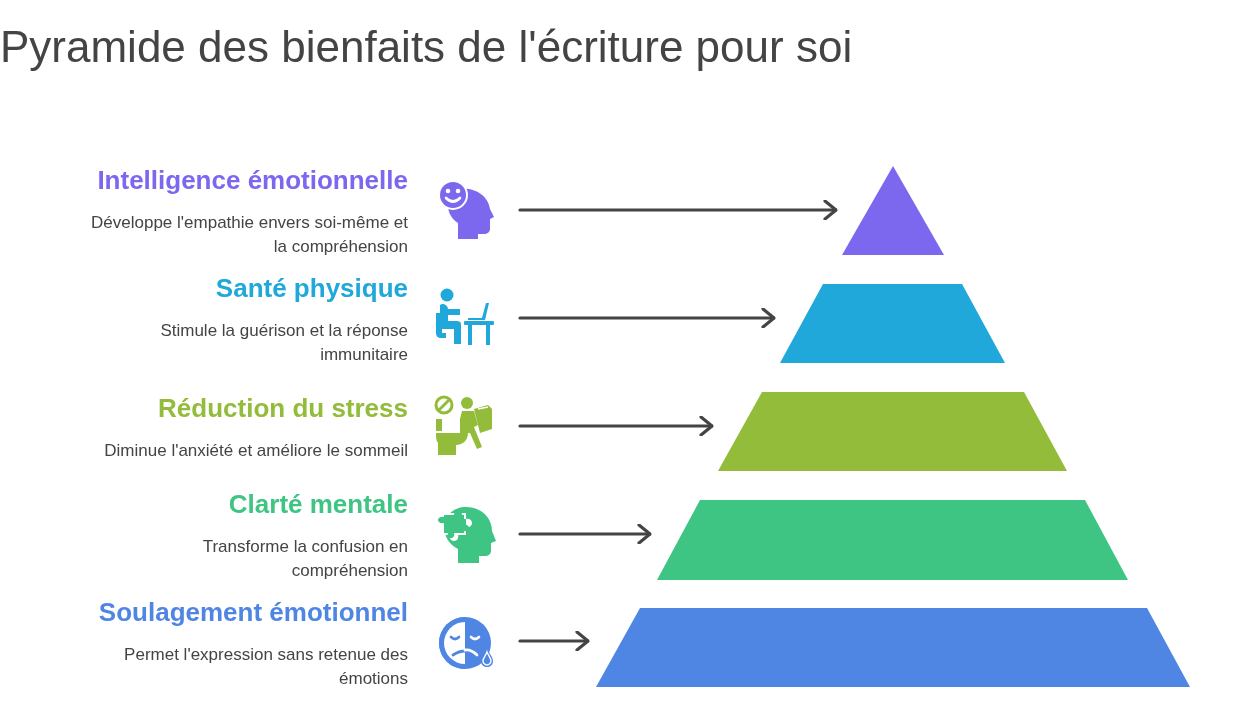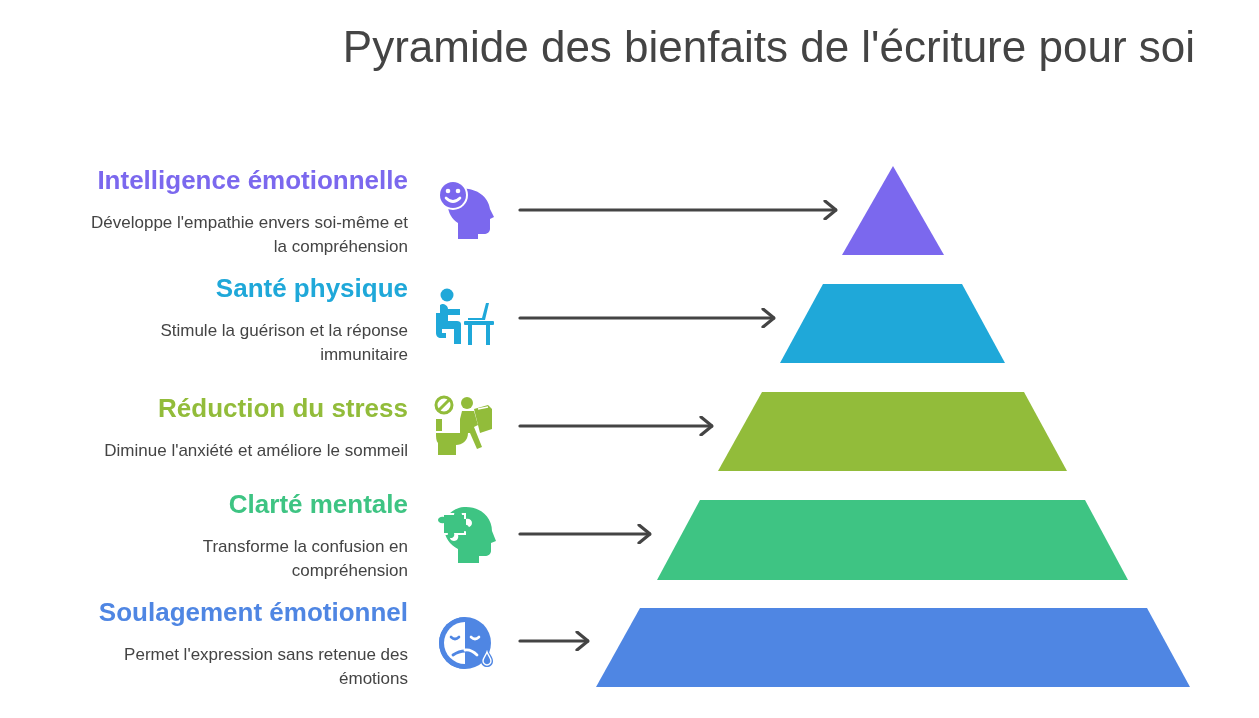--- a/index.html
+++ b/index.html
@@ -1,17 +1,17 @@
 <!DOCTYPE html>
 <html><head>
 <meta charset="utf-8">
 <style>
   html, body { margin: 0; padding: 0; background: #ffffff; }
   body { width: 1259px; height: 718px; position: relative; overflow: hidden; font-family: "Liberation Sans", sans-serif; }
-  .title { position: absolute; left: 0; top: 22px; width: 1195px; text-align: right; font-size: 44px; color: #444444; font-family: "Liberation Sans", sans-serif; letter-spacing: 0px; }
+  .title { position: absolute; left: 0; top: 22px; width: 1195px; text-align: left; font-size: 44px; color: #444444; font-family: "Liberation Sans", sans-serif; letter-spacing: 0px; }
   .level-text { position: absolute; right: 851px; text-align: right; width: 420px; }
   .level-title { font-size: 26px; font-weight: bold; line-height: 30px; white-space: nowrap; font-family: "Liberation Sans", sans-serif; }
   .level-desc { font-size: 17px; color: #444444; line-height: 24px; margin-top: 16px; font-family: "Liberation Sans", sans-serif; }
   .icon { position: absolute; width: 60px; height: 60px; }
   svg.diagram { position: absolute; left: 0; top: 0; }
 </style>
 </head>
 <body>
 
 <div class="title">Pyramide des bienfaits de l'écriture pour soi</div>

